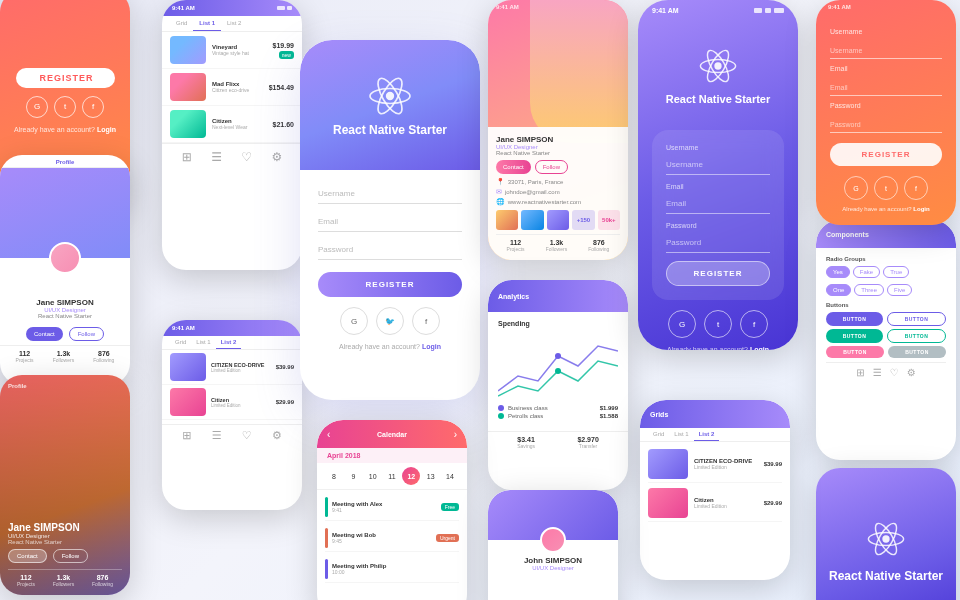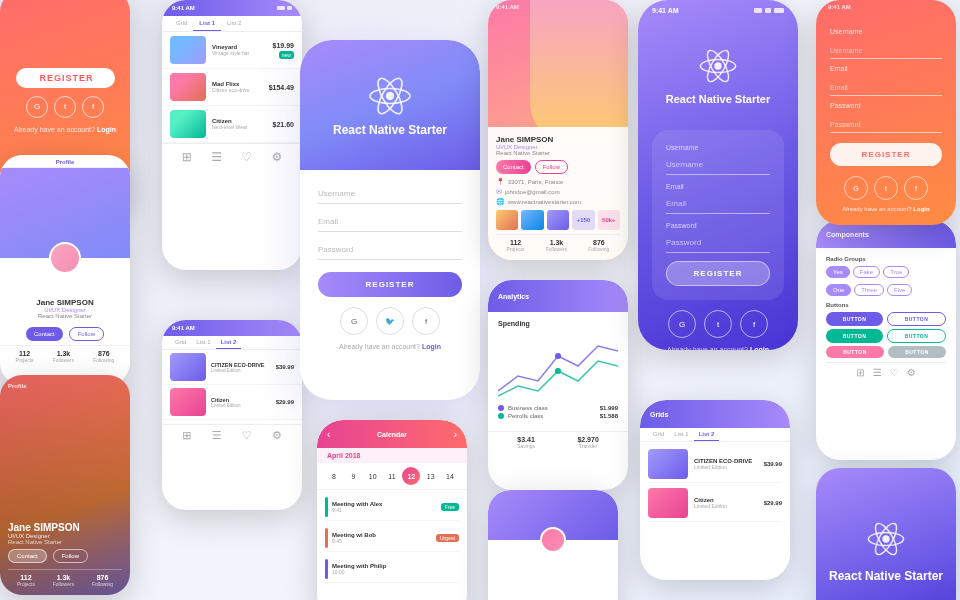--- a/index.html
+++ b/index.html
@@ -1423,15 +1423,19 @@
         </div>
         <div class="grid-price">$29.99</div>
       </div>
     </div>
   </div>
 
   <div class="phone phone-profile-sm2">
     <div class="p2-hero">
       <div class="p2-avatar"></div>
     </div>
+    <div class="p2-body">
+      <div class="p2-name">John SIMPSON</div>
+      <div class="p2-role">UI/UX Designer</div>
+    </div>
   </div>
 
 </div>
 
 </body></html>

